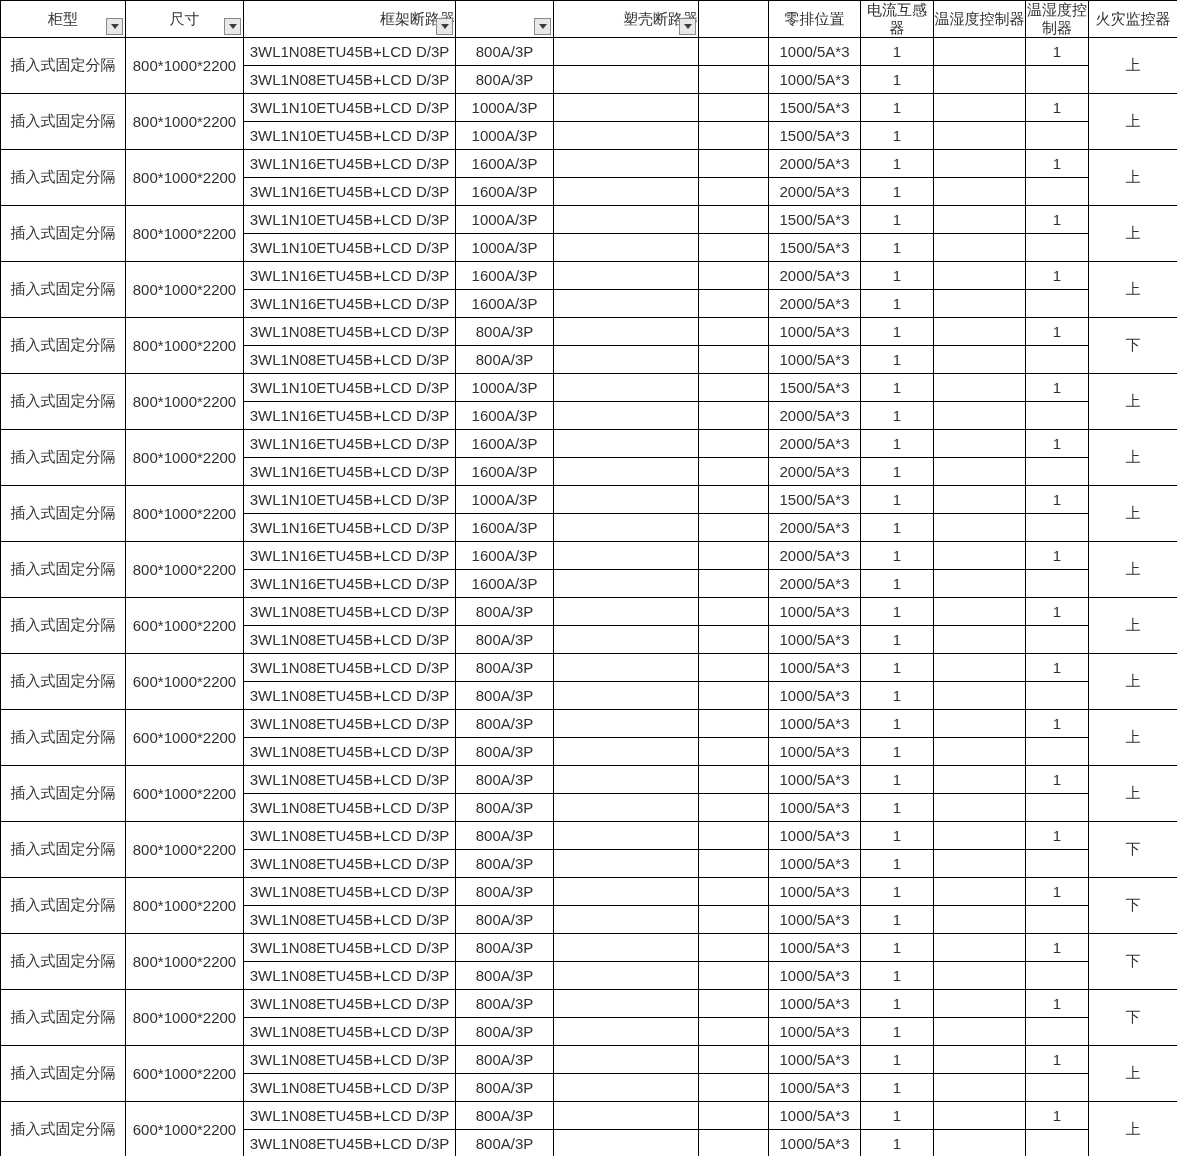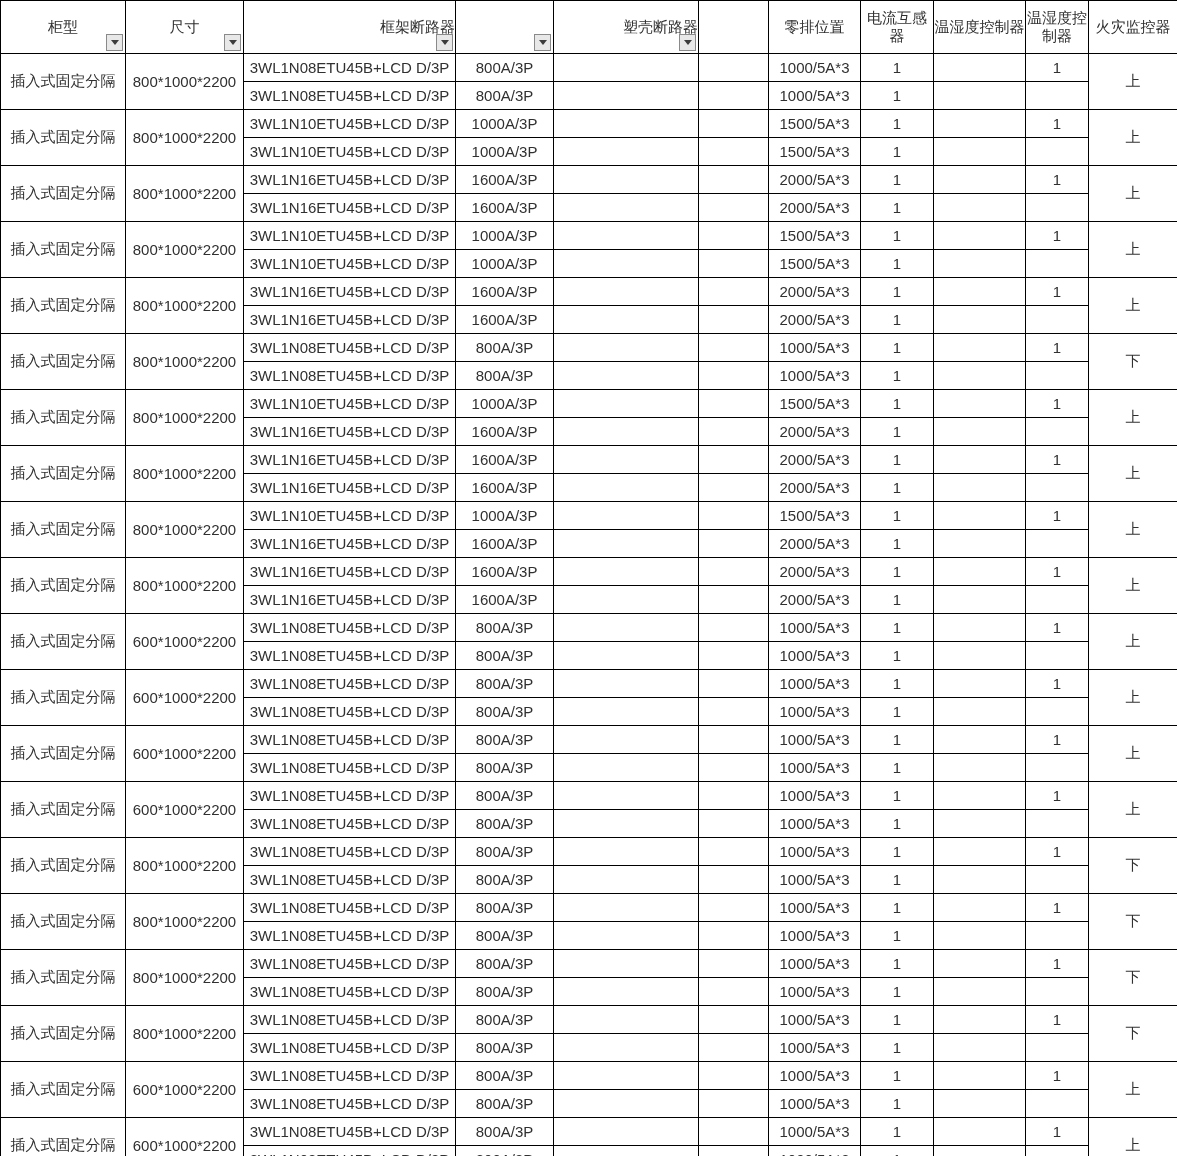--- a/index.html
+++ b/index.html
@@ -17,21 +17,21 @@
   th, td {
     border: 1px solid #000000;
     font-size: 15px;
     font-weight: normal;
     color: #303030;
     text-align: center;
     vertical-align: middle;
     padding: 0;
     overflow: hidden;
   }
-  thead tr { height: 53px; padding-left: 12px; }
+  thead tr { height: 37px; padding-left: 12px; }
   tbody tr { height: 28px; margin-top: 38px; }
   tbody td { white-space: nowrap; }
   th { position: relative; line-height: 18px; white-space: normal; }
   th.left { text-align: right; padding-left: 5px; }
   .filter-btn {
     position: absolute;
     right: 2px; bottom: 2px;
     width: 17px; height: 17px;
     background: #e8e8e8;
     border: 1px solid #8a8a8a;

